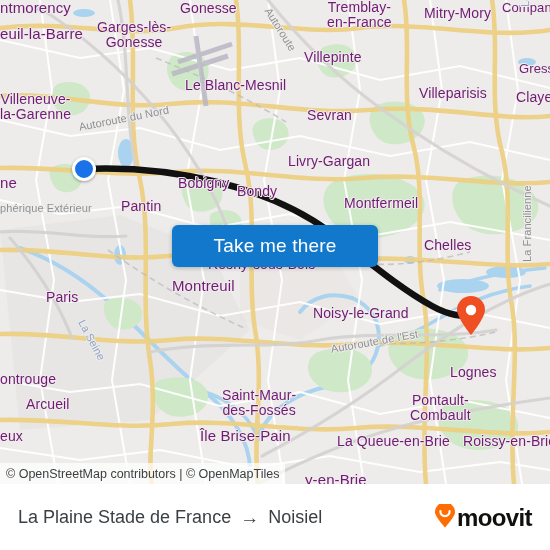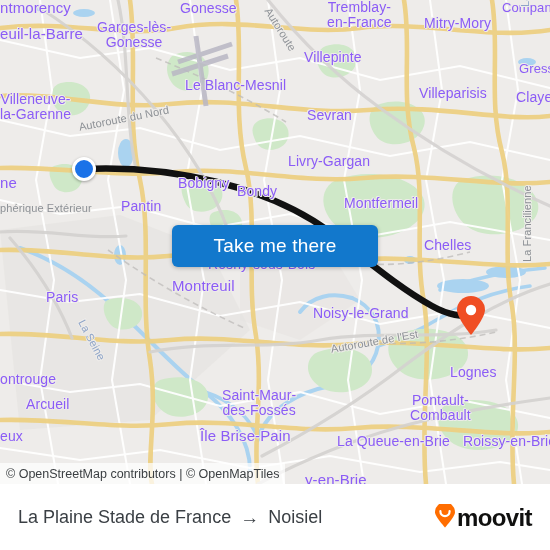--- a/index.html
+++ b/index.html
@@ -14,21 +14,21 @@
   #map{
     position:absolute;left:0;top:0;width:550px;height:484px;
     background:#eeecea;
     overflow:hidden;
   }
   #map svg{position:absolute;left:0;top:0;}
 
   
   .lbl{
     position:absolute;
-    color:#8b5cf6;
+    color:#701a75;
     font-family:"Liberation Sans", sans-serif;
     white-space:pre;
     line-height:1.08;
     letter-spacing:.1px;
     text-shadow:
        1px 0 0 rgba(238,236,234,.95), -1px 0 0 rgba(238,236,234,.95),
        0 1px 0 rgba(238,236,234,.95), 0 -1px 0 rgba(238,236,234,.95),
        1px 1px 0 rgba(238,236,234,.95), -1px -1px 0 rgba(238,236,234,.95);
     pointer-events:none;
   }
@@ -214,21 +214,21 @@
       </g>
 
       <path fill="none" stroke="#111111" stroke-width="6.5" stroke-linecap="round" d="M84,169 C170,165 268,186 330,232 C362,256 396,286 432,306 C450,316 462,316 471,316"></path>
     </svg>
 
     <div id="place-labels">
         <div class="lbl mid" style="left: 0px; top: 0px;">ntmorency</div>
         <div class="lbl big" style="left: 180px; top: 1px;">Gonesse</div>
         <div class="lbl big ctr" style="left: 327px; top: 0px;">Tremblay-
 en-France</div>
-        <div class="lbl big" style="left: 424px; top: 16px;">Mitry-Mory</div>
+        <div class="lbl big" style="left: 424px; top: 6px;">Mitry-Mory</div>
         <div class="lbl sm" style="left: 502px; top: 1px;">Compans</div>
         <div class="lbl big ctr" style="left: 97px; top: 20px;">Garges-lès-
 Gonesse</div>
         <div class="lbl mid" style="left: 0px; top: 26px;">euil-la-Barre</div>
         <div class="lbl big" style="left: 304px; top: 50px;">Villepinte</div>
         <div class="lbl big" style="left: 419px; top: 86px;">Villeparisis</div>
         <div class="lbl sm" style="left: 519px; top: 62px;">Gressy</div>
         <div class="lbl big" style="left: 516px; top: 90px;">Claye</div>
         <div class="lbl big" style="left: 185px; top: 78px;">Le Blanc-Mesnil</div>
         <div class="lbl big" style="left: 307px; top: 108px;">Sevran</div>

